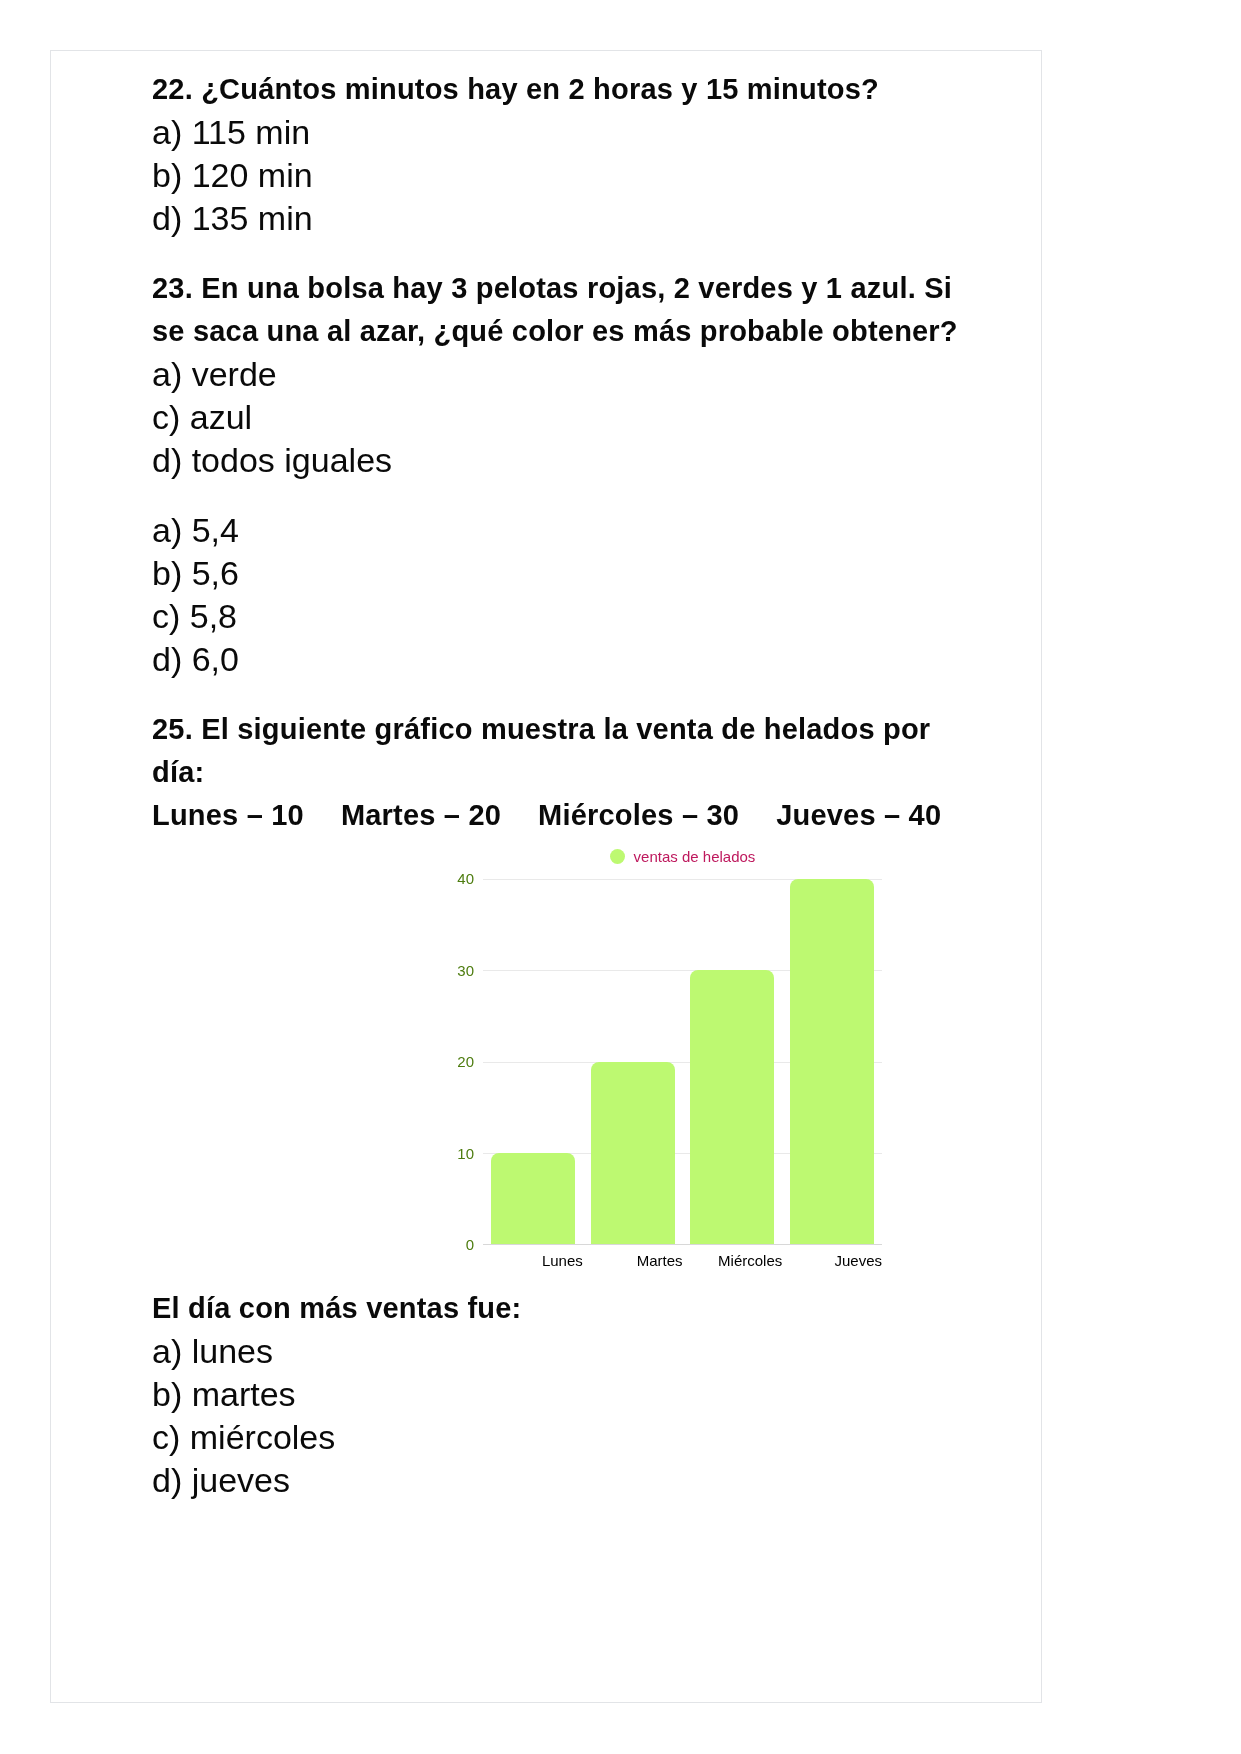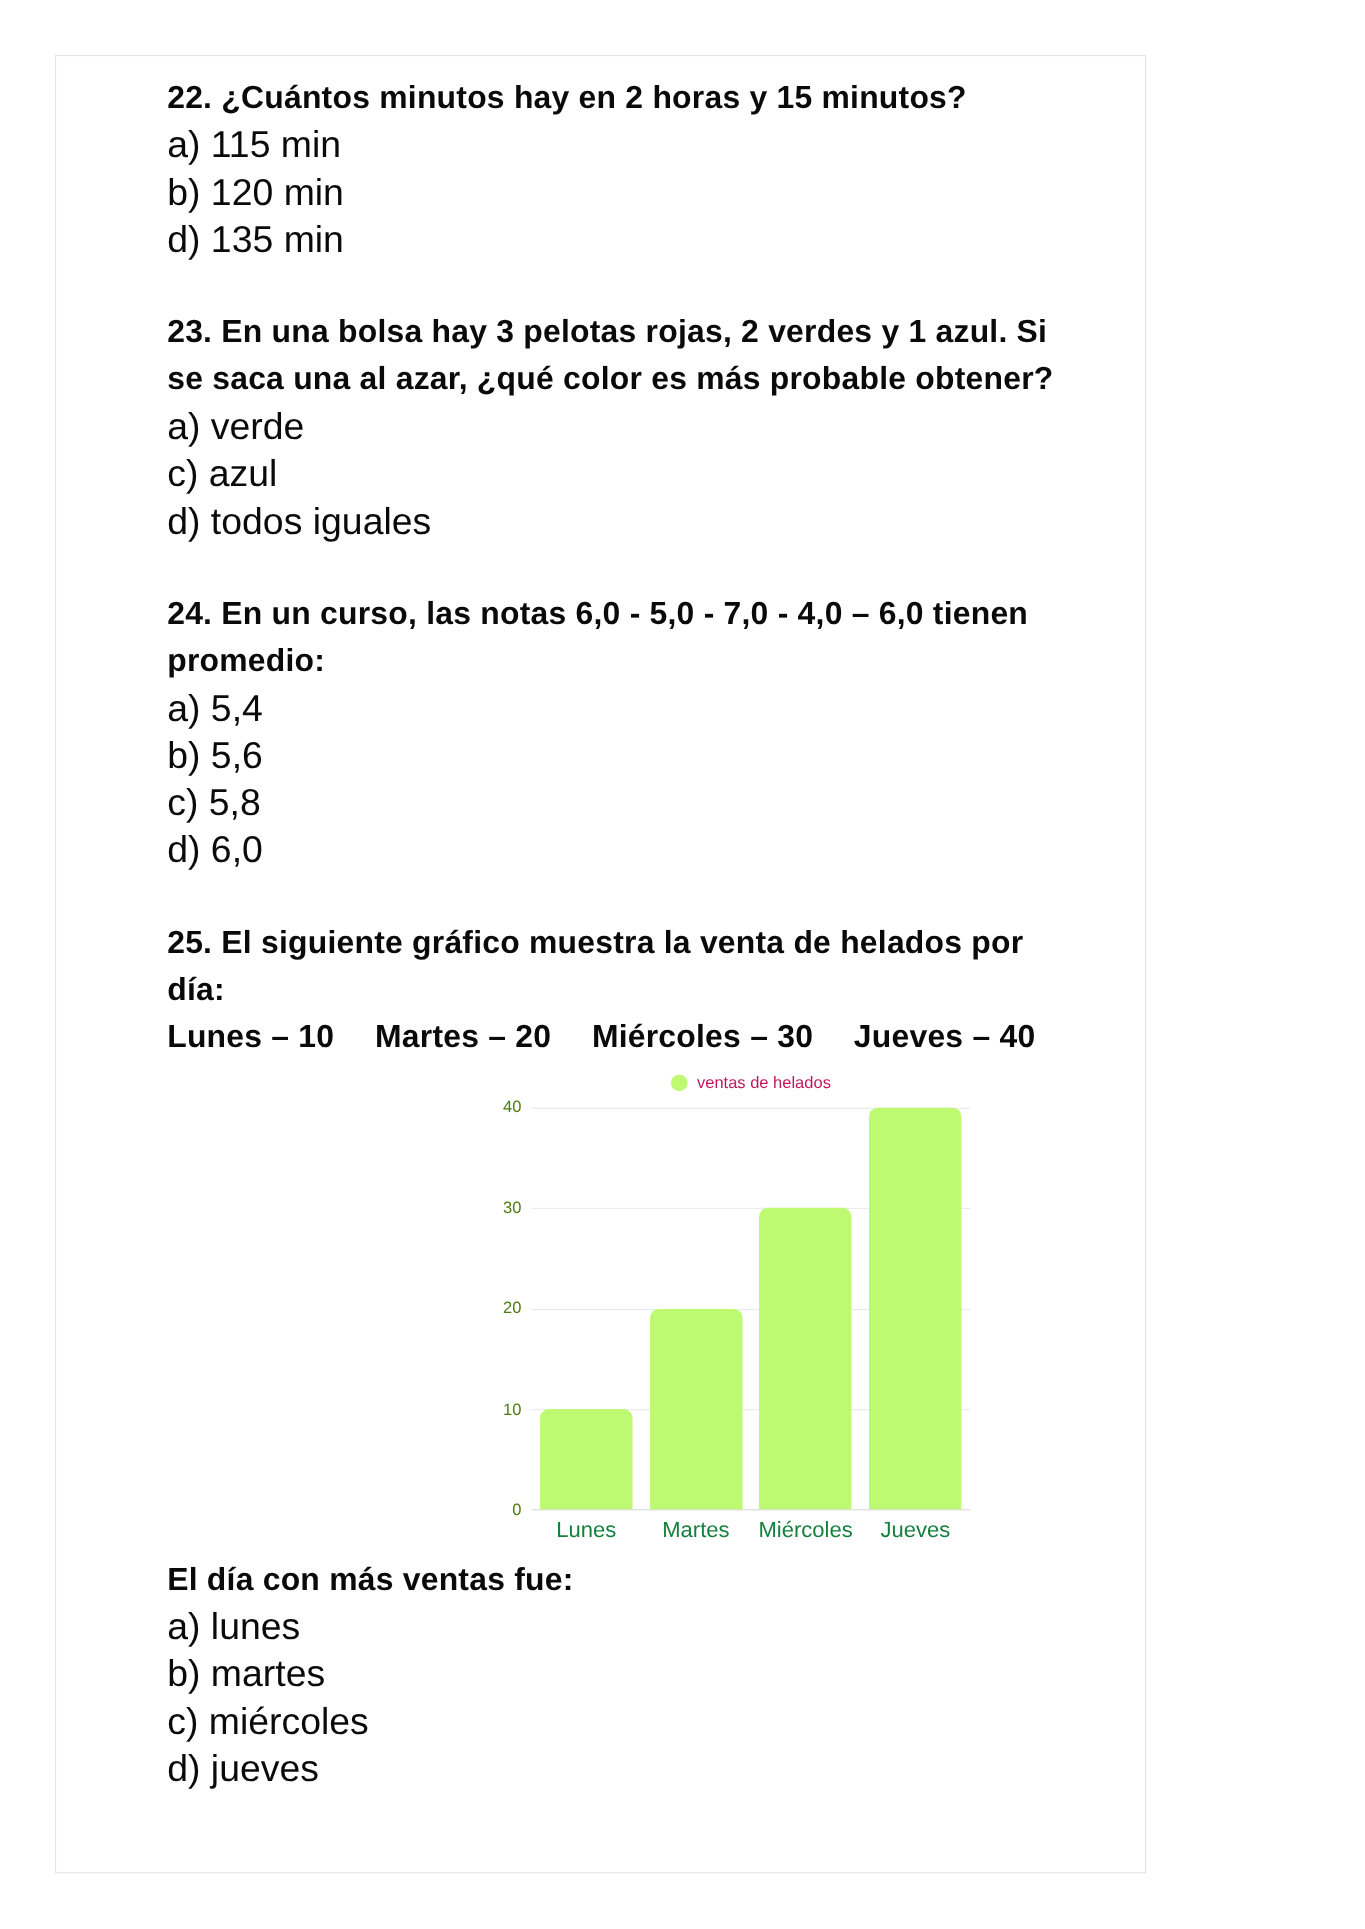--- a/index.html
+++ b/index.html
@@ -11,21 +11,21 @@
   }
   .page-card {
     position:absolute; left:50px; top:50px;
     width:992px; height:1653px;
     box-sizing:border-box;
     background:#ffffff;
     border:1px solid #e2e4e7;
     padding:17px 58px 0 101px;
     overflow:hidden;
   }
-  .q-block { margin-top:41px; }
+  .q-block { margin-top:27px; }
   .q-block.first { margin-top:0; }
   .stem {
     font-weight:700; font-size:29px; line-height:43px;
     letter-spacing:0.2px;
   }
   .opt { font-size:34px; line-height:43px; }
   .data-line span { margin-right:37px; }
   .data-line span:last-child { margin-right:0; }
 
   
@@ -51,21 +51,21 @@
     position:absolute; left:0; width:44px; text-align:right;
     font-size:15px; color:#4d7c0f; line-height:18px;
   }
   .yt-40 { top:-9px; } .yt-30 { top:calc(25% - 9px); } .yt-20 { top:calc(50% - 9px); }
   .yt-10 { top:calc(75% - 9px); } .yt-0 { top:calc(100% - 9px); }
   .plot-cols { position:absolute; left:0; right:0; top:0; bottom:0; display:flex; }
   .col { flex:1; position:relative; display:flex; justify-content:center; align-items:flex-end; }
   .bar { width:84px; border-radius:8px 8px 0 0; background:#bdf971; }
   .xlabel {
     position:absolute; top:calc(100% + 8px); left:0; right:0;
-    text-align:center; font-size:20px; color:#15803d;
+    text-align:right; font-size:15px; color:#000000;
   }
   .followup { margin-top:12px; }
 </style>
 </head>
 <body>
 
 <div class="page-card">
 
   <div class="q-block first">
     <div class="stem">22. ¿Cuántos minutos hay en 2 horas y 15 minutos?</div>
@@ -75,21 +75,20 @@
   </div>
 
   <div class="q-block">
     <div class="stem">23. En una bolsa hay 3 pelotas rojas, 2 verdes y 1 azul. Si se saca una al azar, ¿qué color es más probable obtener?</div>
     <div class="opt">a) verde</div>
     <div class="opt">c) azul</div>
     <div class="opt">d) todos iguales</div>
   </div>
 
   <div class="q-block">
-    <div class="stem">24. En un curso, las notas 6,0 - 5,0 - 7,0 - 4,0 – 6,0 tienen promedio:</div>
     <div class="opt">a) 5,4</div>
     <div class="opt">b) 5,6</div>
     <div class="opt">c) 5,8</div>
     <div class="opt">d) 6,0</div>
   </div>
 
   <div class="q-block">
     <div class="stem">25. El siguiente gráfico muestra la venta de helados por día:</div>
     <div class="stem data-line">
       <span>Lunes – 10</span><span>Martes – 20</span><span>Miércoles – 30</span><span>Jueves – 40</span>

